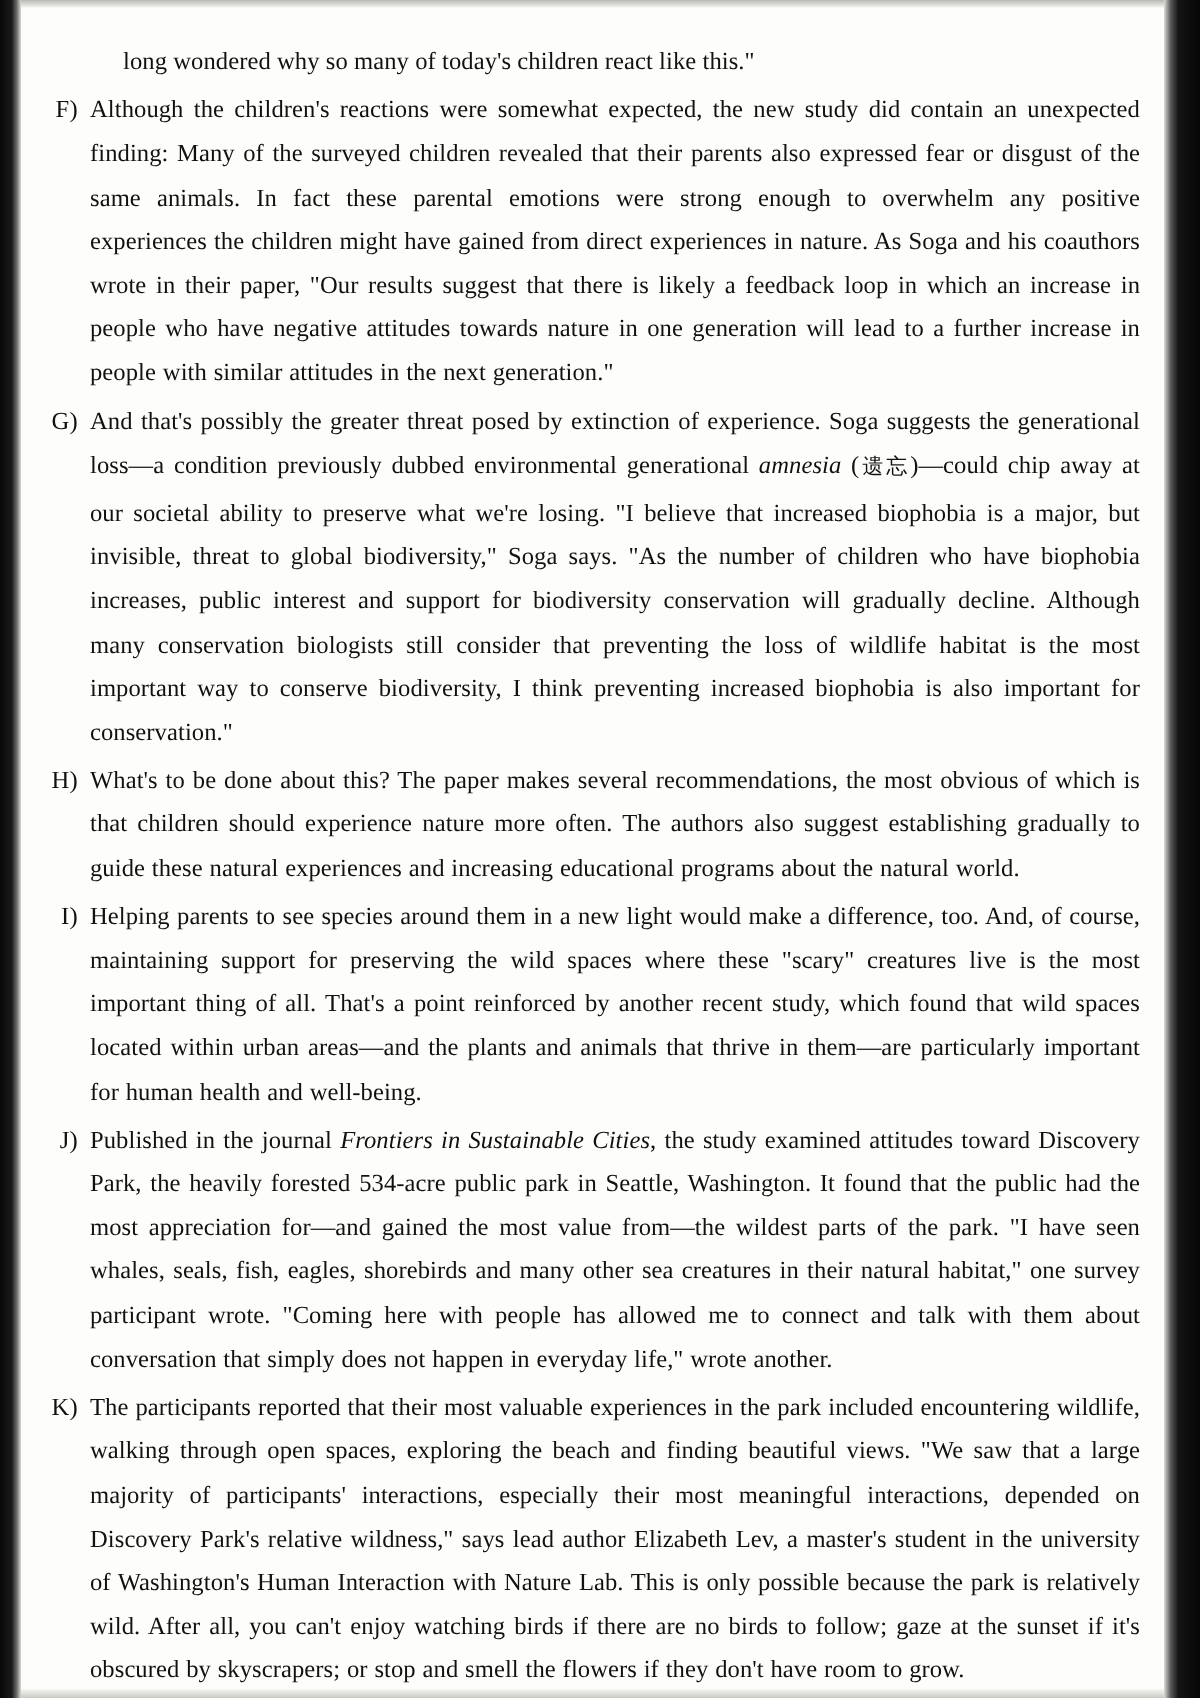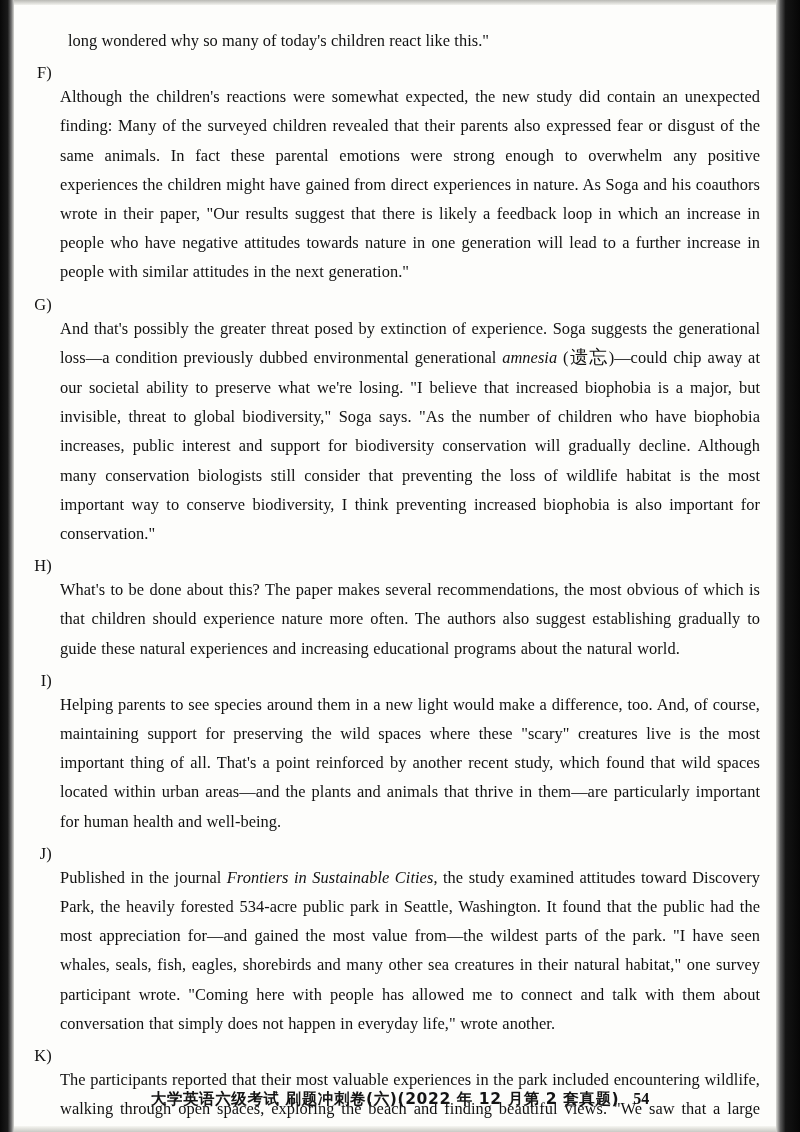--- a/index.html
+++ b/index.html
@@ -78,34 +78,33 @@
   }
   .para-body {
     flex: 1 1 auto;
     font-size: 16.4px;
     line-height: 29.2px;
     text-align: justify;
     text-justify: inter-word;
     hyphens: none;
     letter-spacing: 0.05px;
     word-spacing: 0.4px;
-    margin-top: 24px;
   }
   .lead-line {
-    margin: 0 0 3px 42px;
+    margin: 0 0 3px 56px;
     font-size: 16.4px;
     line-height: 29.2px;
     text-align: justify;
     letter-spacing: 0.05px;
   }
   em.title-italic, em.term-italic {
   }
   .cjk {
     font-family: Liberation Mono, monospace;
-    font-size: 18px;
+    font-size: 14px;
   }
 
   .footer {
     position: absolute;
     left: 0;
     bottom: 22px;
     width: 800px;
     text-align: center;
     z-index: 3;
   }
@@ -170,17 +169,14 @@
       <div class="para-body">The participants reported that their most valuable experiences in the park included encountering wildlife, walking through open spaces, exploring the beach and finding beautiful views. "We saw that a large majority of participants' interactions, especially their most meaningful interactions, depended on Discovery Park's relative wildness," says lead author Elizabeth Lev, a master's student in the university of Washington's Human Interaction with Nature Lab. This is only possible because the park is relatively wild. After all, you can't enjoy watching birds if there are no birds to follow; gaze at the sunset if it's obscured by skyscrapers; or stop and smell the flowers if they don't have room to grow.</div>
     </div>
 
     <div class="para">
       <div class="para-marker italic-marker">L)</div>
       <div class="para-body">And yet even this long-protected space could someday become less hospitable to nature. Over the past few years a lot of people and organizations have suggested developing parts of Discovery Park or the neighboring area. Most recently a plan proposed building 34 acres of much-needed affordable housing and parking spaces adjacent to the park, bringing with them noise, traffic and pollution.</div>
     </div>
 
   </div>
 
-  <div class="footer">
-    <span class="footer-text">大学英语六级考试 刷题冲刺卷(六)(2022 年 12 月第 2 套真题)</span><span class="footer-page">54</span>
-  </div>
 
 </div>
 
 </body></html>

